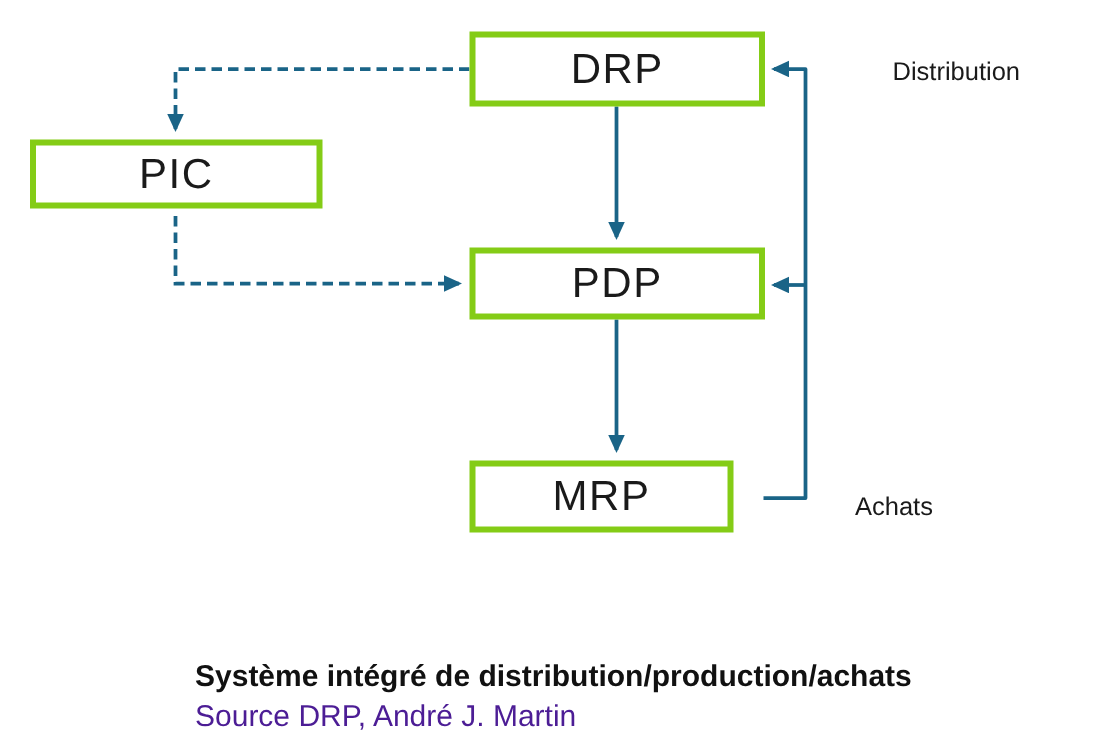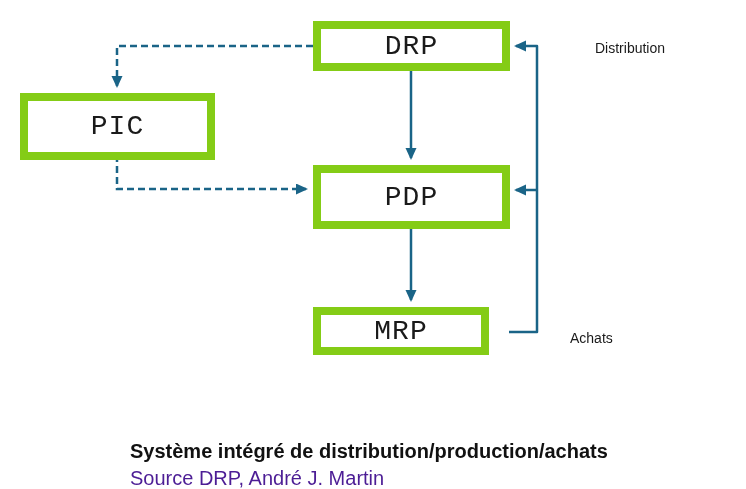--- a/index.html
+++ b/index.html
@@ -14,40 +14,39 @@
   .lines-svg {
     position: absolute;
     left: 0; top: 0;
     width: 746px; height: 489px;
     z-index: 0;
   }
   .node-box {
     position: absolute;
     box-sizing: border-box;
     background: #ffffff;
-    border: 8px solid #84cc16;
+    border: 4px solid #84cc16;
     display: flex;
     align-items: center;
     justify-content: center;
     z-index: 1;
-    font-family: Liberation Mono, monospace;
   }
   .node-label {
     font-size: 28px;
     color: #1a1a1a;
     letter-spacing: 1px;
   }
   .box-drp { left: 313px; top: 21px;  width: 197px; height: 50px; }
-  .box-pic { left: 20px;  top: 93px;  width: 195px; height: 67px; }
-  .box-pdp { left: 313px; top: 165px; width: 197px; height: 64px; }
+  .box-pic { left: 20px;  top: 93px;  width: 195px; height: 46px; }
+  .box-pdp { left: 313px; top: 165px; width: 197px; height: 48px; }
   .box-mrp { left: 313px; top: 307px; width: 176px; height: 48px; }
 
   .side-label {
     position: absolute;
-    font-size: 14px;
+    font-size: 17px;
     color: #1a1a1a;
     line-height: 20px;
     z-index: 1;
     white-space: nowrap;
   }
   .lbl-distribution { left: 595px; top: 38px; }
   .lbl-production   { left: 595px; top: 179px; }
   .lbl-achats       { left: 570px; top: 328px; }
 
   .caption {

